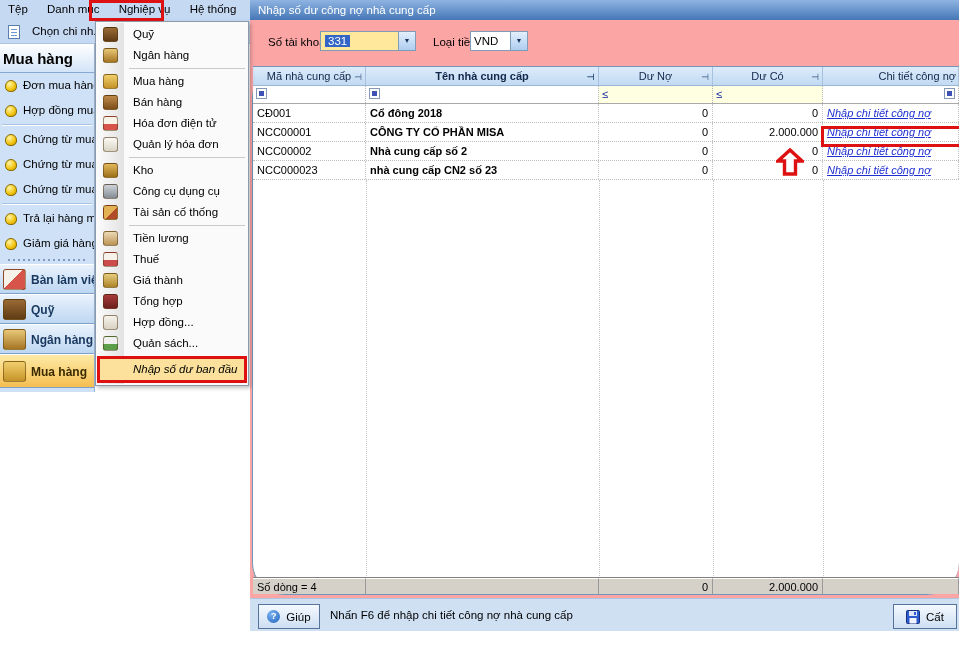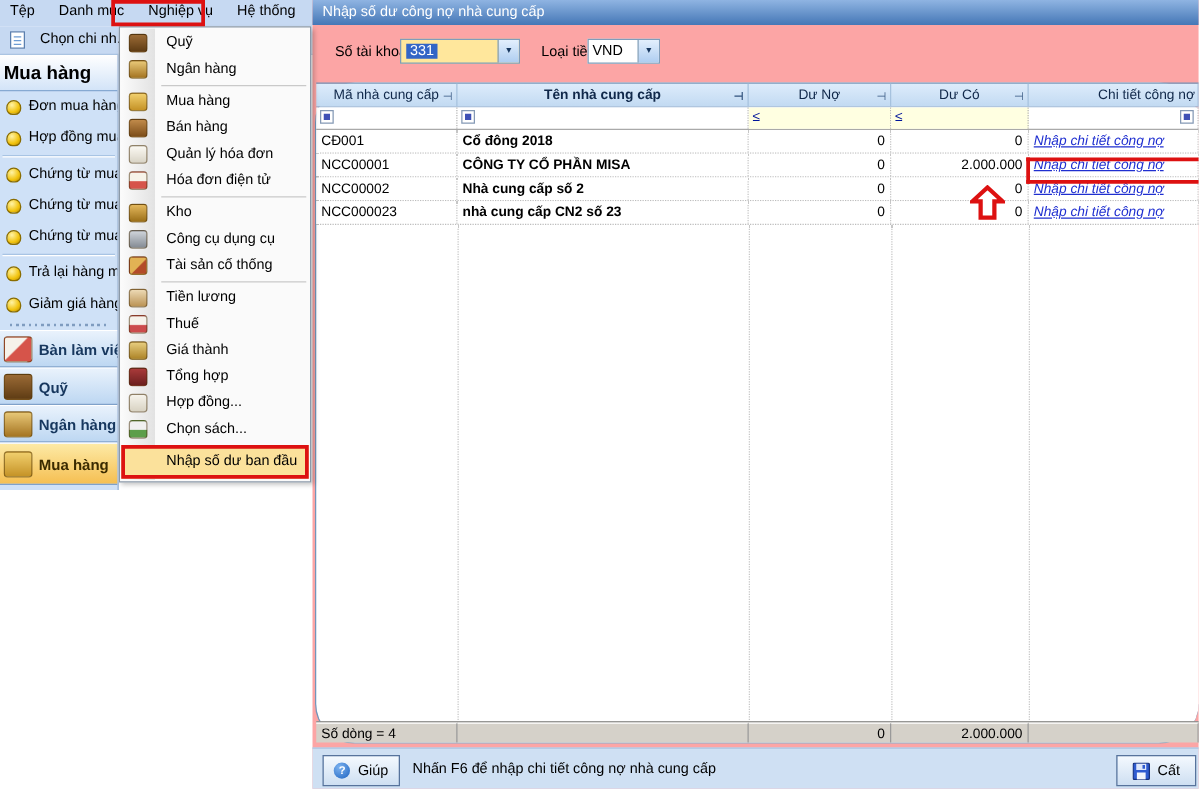--- a/index.html
+++ b/index.html
@@ -49,21 +49,21 @@
   .menu { position:absolute; left:95px; top:21px; width:154px; background:#fafafa;
           border:1px solid #8b99a8; box-shadow:2px 2px 4px rgba(0,0,0,.25); z-index:30; padding:2px 1px; }
   .menu .strip { position:absolute; left:1px; top:1px; bottom:1px; width:27px;
           background:linear-gradient(to right,#fbfbfb,#e2e2e2); }
   .mi { position:relative; height:21px; line-height:21px; padding-left:36px; font-size:11.5px;
         white-space:nowrap; }
   .mi .ic { position:absolute; left:6px; top:3px; width:15px; height:15px; border-radius:3px;
             border:1px solid rgba(70,45,10,.5); }
   .msep { height:1px; background:#c9c9c9; margin:2px 2px 2px 32px; }
   .mi.hl { height:27px; line-height:21px; background:#fbe19b; border:3px solid #dd1111;
-           padding-left:33px; margin-top:2px; }
+           padding-left:33px; margin-top:2px;font-style:italic; }
   .i1{background:linear-gradient(#9a6a35,#5f3c14);} .i2{background:linear-gradient(#e8c878,#a57522);}
   .i3{background:linear-gradient(#f1cf6d,#c59327);} .i4{background:linear-gradient(#c08a4a,#7d4e1a);}
   .i5{background:linear-gradient(#f7f3e9 55%,#d6544a 56%);} .i6{background:linear-gradient(#fbf9f3,#d9d4c6);}
   .i7{background:linear-gradient(#e3b75c,#9c7019);} .i8{background:linear-gradient(#cfd4da,#848b94);}
   .i9{background:linear-gradient(135deg,#e2b254 55%,#b34b28 56%);} .i10{background:linear-gradient(#ecd9b4,#bb9355);}
   .i11{background:linear-gradient(#f6f2ea 55%,#cc4b4b 56%);} .i12{background:linear-gradient(#e7cd7e,#ad8428);}
   .i13{background:linear-gradient(#a93a3a,#6d1f1f);} .i14{background:linear-gradient(#f6f3ec,#d8d2c2);}
   .i15{background:linear-gradient(#f0f0f0 50%,#5c9e4a 51%);}
 
   
@@ -295,33 +295,33 @@
   </div>
 </div>
 
 <div class="menu">
   <div class="strip"></div>
   <div class="mi"><span class="ic i1"></span><span>Quỹ</span></div>
   <div class="mi"><span class="ic i2"></span><span>Ngân hàng</span></div>
   <div class="msep"></div>
   <div class="mi"><span class="ic i3"></span><span>Mua hàng</span></div>
   <div class="mi"><span class="ic i4"></span><span>Bán hàng</span></div>
+  <div class="mi"><span class="ic i5"></span><span>Hóa đơn điện tử</span></div>
   <div class="mi"><span class="ic i6"></span><span>Quản lý hóa đơn</span></div>
-  <div class="mi"><span class="ic i5"></span><span>Hóa đơn điện tử</span></div>
   <div class="msep"></div>
   <div class="mi"><span class="ic i7"></span><span>Kho</span></div>
   <div class="mi"><span class="ic i8"></span><span>Công cụ dụng cụ</span></div>
   <div class="mi"><span class="ic i9"></span><span>Tài sản cố thống</span></div>
   <div class="msep"></div>
   <div class="mi"><span class="ic i10"></span><span>Tiền lương</span></div>
   <div class="mi"><span class="ic i11"></span><span>Thuế</span></div>
   <div class="mi"><span class="ic i12"></span><span>Giá thành</span></div>
   <div class="mi"><span class="ic i13"></span><span>Tổng hợp</span></div>
   <div class="mi"><span class="ic i14"></span><span>Hợp đồng...</span></div>
-  <div class="mi"><span class="ic i15"></span><span>Chọn sách...</span></div>
+  <div class="mi"><span class="ic i15"></span><span>Quản sách...</span></div>
   <div class="mi hl"><span>Nhập số dư ban đầu</span></div>
 </div>
 
 <div class="ann" style="left:89px; top:0; width:75px; height:21px;"></div>
 <div class="ann" style="left:821px; top:126px; width:138px; height:21px; border-right:none;"></div>
 <svg style="position:absolute; left:776px; top:148px; z-index:50;" width="28" height="28" viewBox="0 0 28 28">
   <path d="M14 2 L26 13 L19.5 13 L19.5 26 L8.5 26 L8.5 13 L2 13 Z" fill="#ffffff" stroke="#dd1111" stroke-width="3.4" stroke-linejoin="miter"></path>
 </svg>
 
 </body></html>

